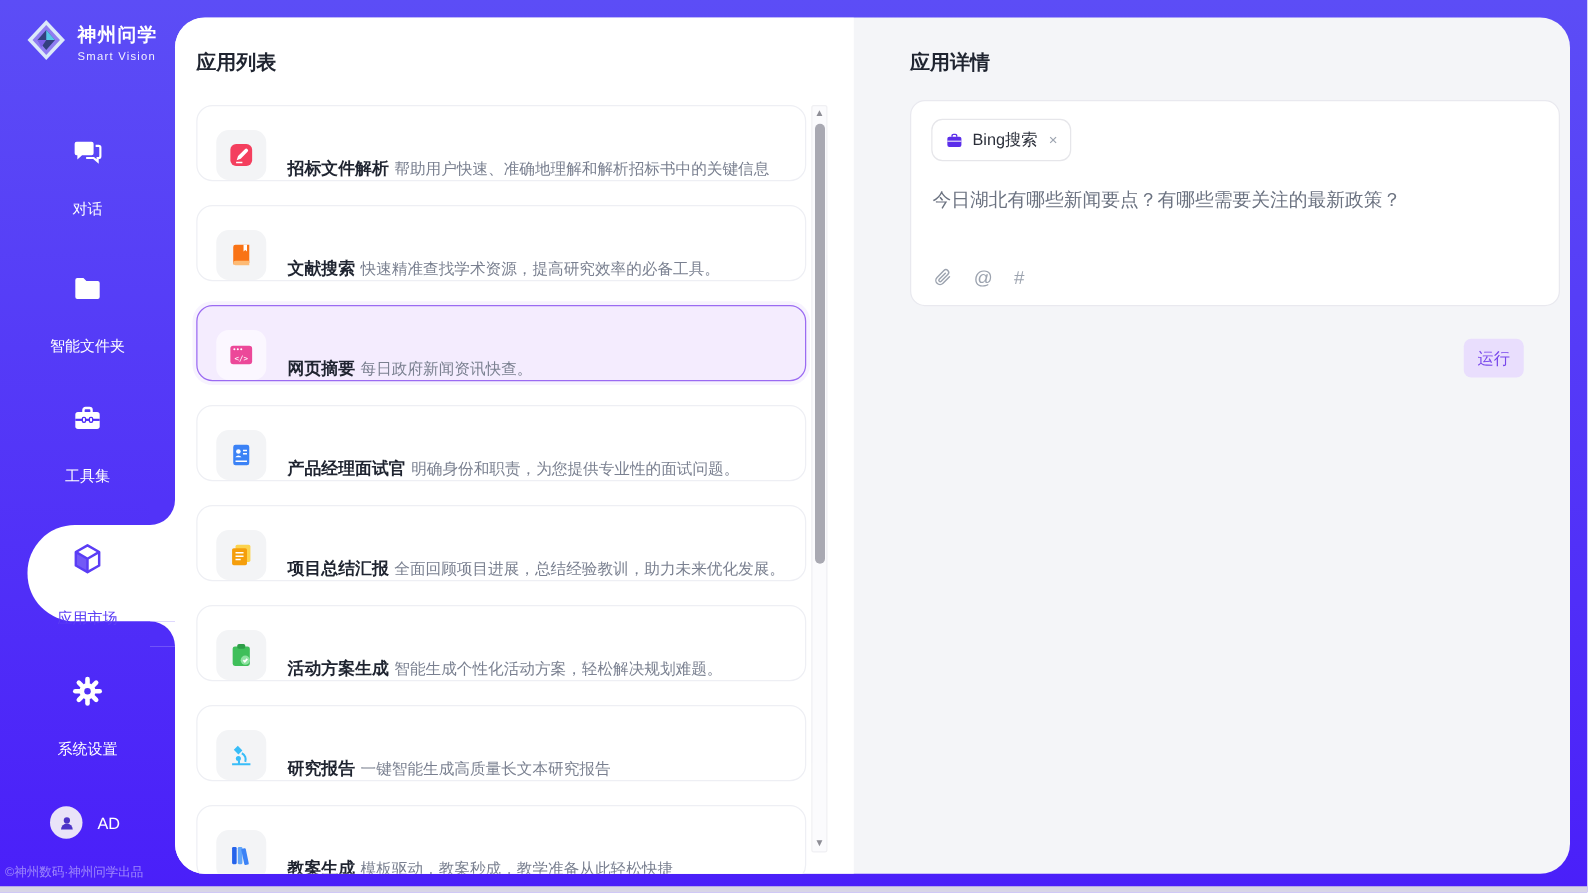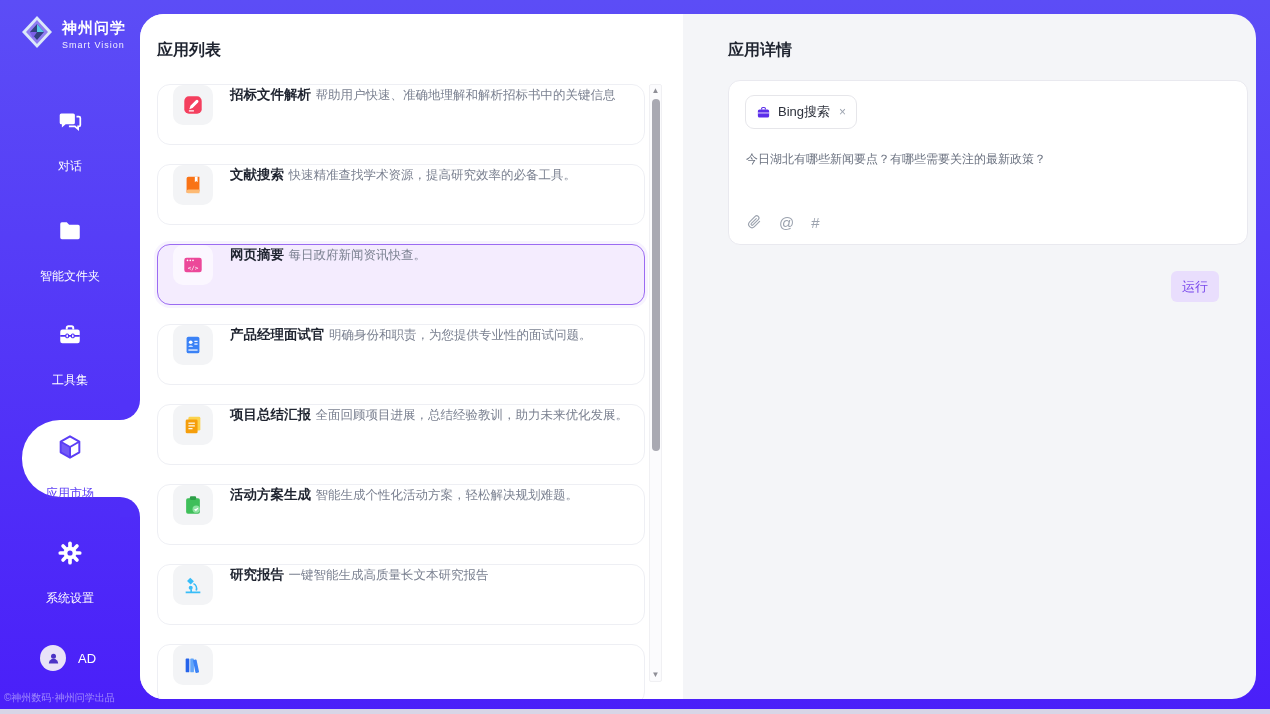--- a/index.html
+++ b/index.html
@@ -39,21 +39,21 @@
 
   
   .content { position:absolute; left:140px; top:14px; right:14px; bottom:15px;
              background:#F4F5F8; border-radius:24px; overflow:hidden; display:flex;gap:26px; }
 
   
   .list-panel { position:relative; width:543px; background:#fff; flex:0 0 auto; }
   .panel-title { position:absolute; top:26px; left:17px; font-size:16px; font-weight:bold; color:#1F2430; }
   .cards { position:absolute; top:70px; left:17px; width:488px; }
   .app-card { position:relative; height:61px; margin-bottom:19px; background:#fff;
-              border:1px solid #EEEFF4; border-radius:13px; display:flex; align-items:flex-start;
+              border:1px solid #EEEFF4; border-radius:13px; display:flex; align-items:flex-end;
               padding-left:15px; gap:17px; cursor:pointer; }
   .app-card.selected { background:#F4ECFE; border:1.5px solid #9B6BF2;
                        box-shadow:0 0 0 3px rgba(155,107,242,.08); }
   .app-icon { width:40px; height:40px; border-radius:10px; background:#F3F4F6;
               display:flex; align-items:center; justify-content:center; flex:0 0 auto; }
   .app-card.selected .app-icon { background:#FBF7FF; }
   .app-texts { min-width:0; }
   .app-title { font-size:13.5px; font-weight:bold; color:#1F2430; margin-bottom:6px; }
   .app-desc { font-size:12.5px; color:#7A8090; white-space:nowrap; }
 
@@ -67,21 +67,21 @@
               background:#A9A9B2; border-radius:4px; cursor:grab; }
 
   
   .detail-panel { position:relative; flex:1;text-decoration:underline; }
   .detail-card { position:absolute; top:66px; left:19px; width:520px; height:165px;
                  background:#fff; border:1px solid #E9E9EF; border-radius:12px; }
   .tag { position:absolute; top:14px; left:16px; display:inline-flex; align-items:center; gap:7px;
          border:1px solid #E6E6EA; border-radius:9px; padding:7px 10px; background:#fff; }
   .tag-label { font-size:13px; color:#2B2F3A; }
   .tag-close { font-size:12px; color:#9CA3AF; cursor:pointer; margin-left:2px; }
-  .prompt { position:absolute; top:70px; left:17px; right:17px; font-size:12px; color:#6B7280; cursor:text; }
+  .prompt { position:absolute; top:70px; left:17px; right:17px; font-size:15px; color:#6B7280; cursor:text; }
   .input-icons { position:absolute; bottom:13px; left:17px; display:flex; align-items:center; gap:17px;
                  color:#9CA3AF; }
   .input-icons .txt-icon { font-size:15px; cursor:pointer; }
   .run-btn { position:absolute; top:257px; right:37px; width:48px; height:31px; border:none;
              background:#E9DEFD; color:#7847EB; font-size:13px; border-radius:6px; cursor:pointer;
              font-family:inherit; }
 </style>
 </head>
 <body>
 
@@ -299,20 +299,24 @@
         </div>
 
         <div class="app-card">
           <span class="app-icon">
             <svg width="22" height="22" viewBox="0 0 24 24">
                 <rect x="4" y="5" width="4" height="15" rx="1" fill="#2563EB"></rect>
                 <rect x="9" y="5" width="4" height="15" rx="1" fill="#60A5FA"></rect>
                 <rect x="13.2" y="6.2" width="4" height="14.5" rx="1" transform="rotate(-12 15 13)" fill="#3B82F6"></rect>
               </svg>
           </span>
+          <span class="app-texts">
+            <span class="app-title">教案生成</span>
+            <span class="app-desc">模板驱动，教案秒成，教学准备从此轻松快捷</span>
+          </span>
         </div>
       </div>
 
       <div class="scrollbar">
         <div class="sb-arrow sb-up">▲</div>
         <div class="sb-thumb"></div>
         <div class="sb-arrow sb-down">▼</div>
       </div>
     </section>
 

